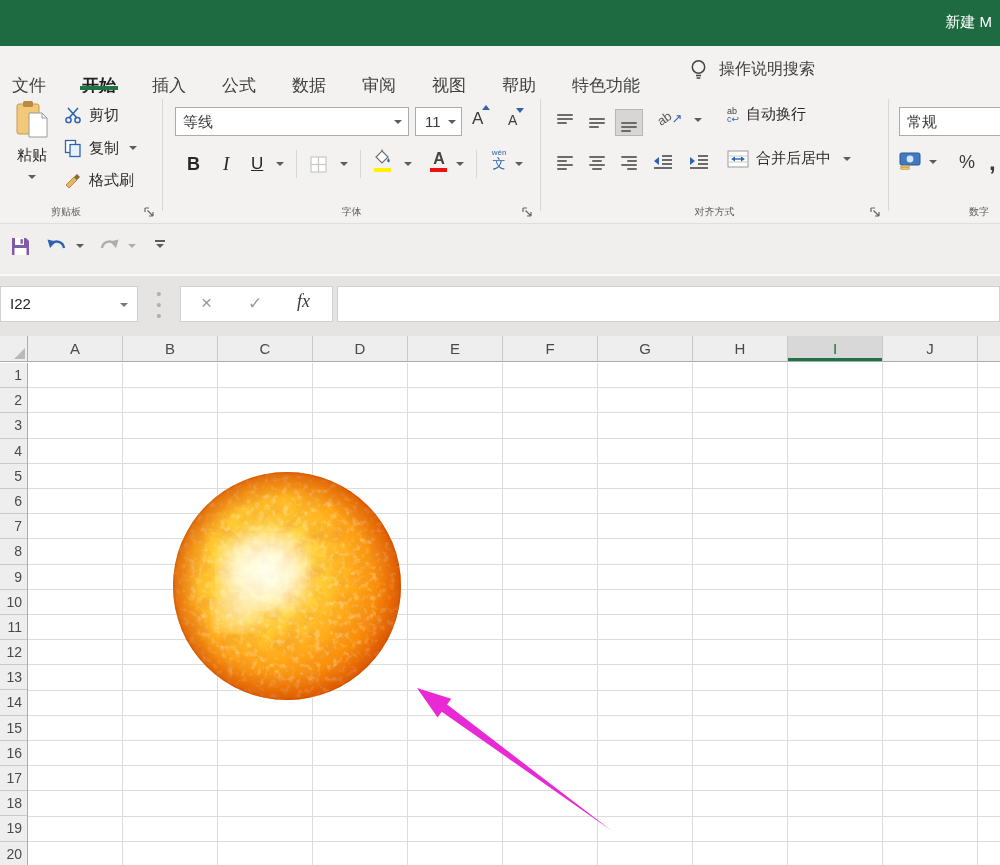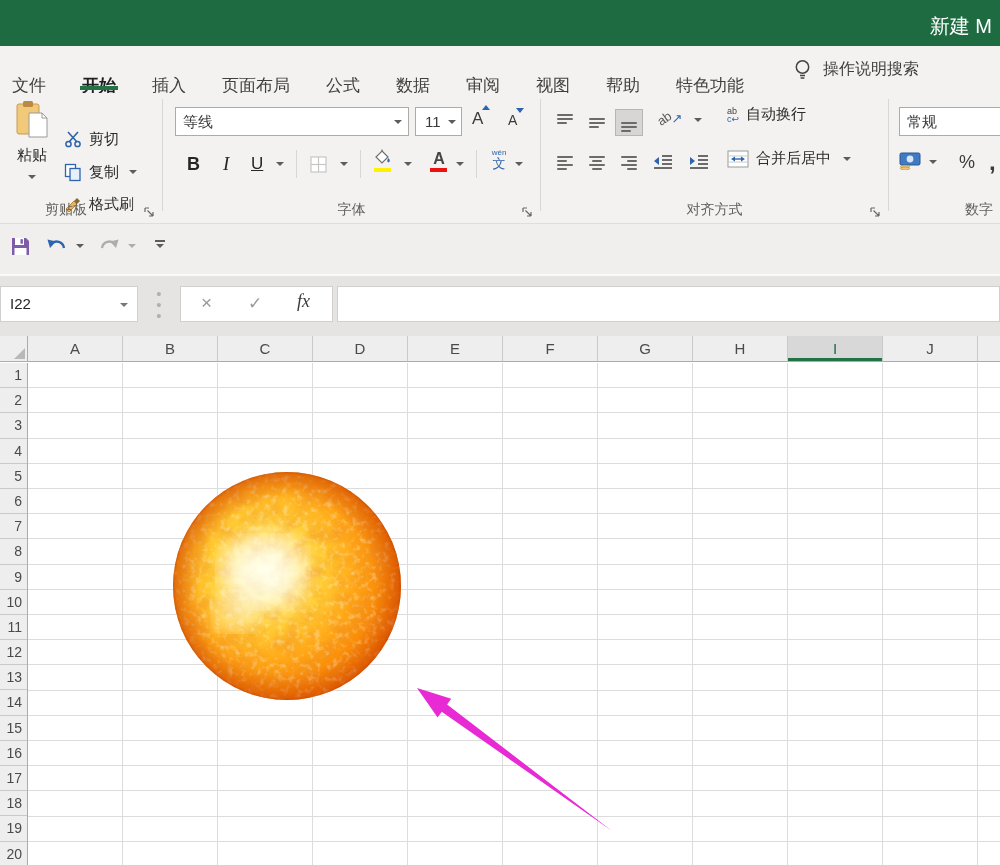--- a/index.html
+++ b/index.html
@@ -2,45 +2,45 @@
 <html><head>
 <meta charset="utf-8">
 <style>
   * { margin:0; padding:0; box-sizing:border-box; }
   html,body { width:1000px; height:865px; overflow:hidden; }
   body { font-family:"Liberation Sans","DejaVu Sans",sans-serif; color:#3b3b3b; background:#fff; }
   .app { position:relative; width:1000px; height:865px; overflow:hidden; background:#fff; }
 
   
   .titlebar { position:absolute; left:0; top:0; width:1000px; height:46px; background:#1E6B41; }
-  .titlebar .wtitle { position:absolute; right:8px; top:13px; color:#fff; font-size:20px; white-space:nowrap; }
+  .titlebar .wtitle { position:absolute; right:8px; top:13px; color:#fff; font-size:15px; white-space:nowrap; }
 
   
   .tabrow { position:absolute; left:0; top:46px; width:1000px; height:47px; background:#F3F2F1; display:flex; align-items:center; }
   .tab { position:relative; font-size:17px; color:#3f3f3f; padding:17px 10px; margin-left:16px; height:47px; line-height:45px; white-space:nowrap; cursor:default; }
   .tab:first-child { margin-left:2px; }
   .tab.active { font-weight:bold; color:#1f1f1f; }
   .tab.active::after { content:""; position:absolute; left:8px; right:8px; bottom:3px; height:4px; background:#217346; }
   .tellme { display:flex; align-items:center; margin-left:40px; font-size:16px; color:#3f3f3f; white-space:nowrap; }
   .tellme svg { margin-right:12px; }
 
   
   .ribbon { position:absolute; left:0; top:93px; width:1000px; height:131px; background:#F3F2F1; border-bottom:1px solid #E0DEDC; }
   .rsep { position:absolute; top:6px; height:112px; width:1px; background:#D9D7D4; }
-  .group-label { position:absolute; bottom:5px; font-size:14px; color:#605E5C; text-align:center; white-space:nowrap; }
+  .group-label { position:absolute; bottom:5px; font-size:10px; color:#605E5C; text-align:center; white-space:nowrap; }
   .launcher { position:absolute; right:7px; bottom:6px; width:12px; height:12px; cursor:default; }
   .chv { display:inline-block; width:0; height:0; border-left:4px solid transparent; border-right:4px solid transparent; border-top:4.5px solid #5c5c5c; vertical-align:middle; }
   .chv.abs { position:absolute; }
 
   
   .g-clip { position:absolute; left:0; top:0; width:162px; height:131px; }
   .paste { position:absolute; left:8px; top:7px; width:48px; height:92px; text-align:center; cursor:default; }
   .paste .plabel { font-size:15px; color:#2b2b2b; margin-top:2px; }
   .paste .chv { margin-top:4px; }
-  .cliprow { position:absolute; left:64px; display:flex; align-items:center; height:26px; cursor:default; white-space:nowrap;margin-top:24px; }
+  .cliprow { position:absolute; left:64px; display:flex; align-items:center; height:26px; cursor:default; white-space:nowrap; }
   .cliprow .rl { font-size:15px; color:#2b2b2b; margin-left:7px; }
   .cliprow .chv { margin-left:10px; }
 
   
   .g-font { position:absolute; left:163px; top:0; width:377px; height:131px; }
   .fontbox { position:absolute; left:12px; top:14px; width:234px; height:29px; background:#fff; border:1px solid #ABABAB; font-size:15px; line-height:27px; padding-left:7px; cursor:default; }
   .fontbox .chv { position:absolute; right:6px; top:12px; }
   .sizebox { position:absolute; left:252px; top:14px; width:47px; height:29px; background:#fff; border:1px solid #ABABAB; font-size:15px; line-height:27px; padding-left:9px; cursor:default; }
   .sizebox .chv { position:absolute; right:5px; top:12px; }
   .grow-btn { position:absolute; top:16px; font-size:17px; color:#3b3b3b; cursor:default; }
@@ -119,21 +119,20 @@
 <div class="app">
 
   <div class="titlebar">
     <span class="wtitle">新建 M</span>
   </div>
 
   <div class="tabrow">
     <span class="tab">文件</span>
     <span class="tab active">开始</span>
     <span class="tab">插入</span>
-    <span class="tab">页面布局</span>
     <span class="tab">公式</span>
     <span class="tab">数据</span>
     <span class="tab">审阅</span>
     <span class="tab">视图</span>
     <span class="tab">帮助</span>
     <span class="tab">特色功能</span>
     <span class="tellme">
       <svg width="17" height="24" viewBox="0 0 17 24">
         <circle cx="8.5" cy="9" r="6.2" fill="none" stroke="#444" stroke-width="1.5"></circle>
         <line x1="6" y1="17.5" x2="11" y2="17.5" stroke="#444" stroke-width="1.5"></line>

